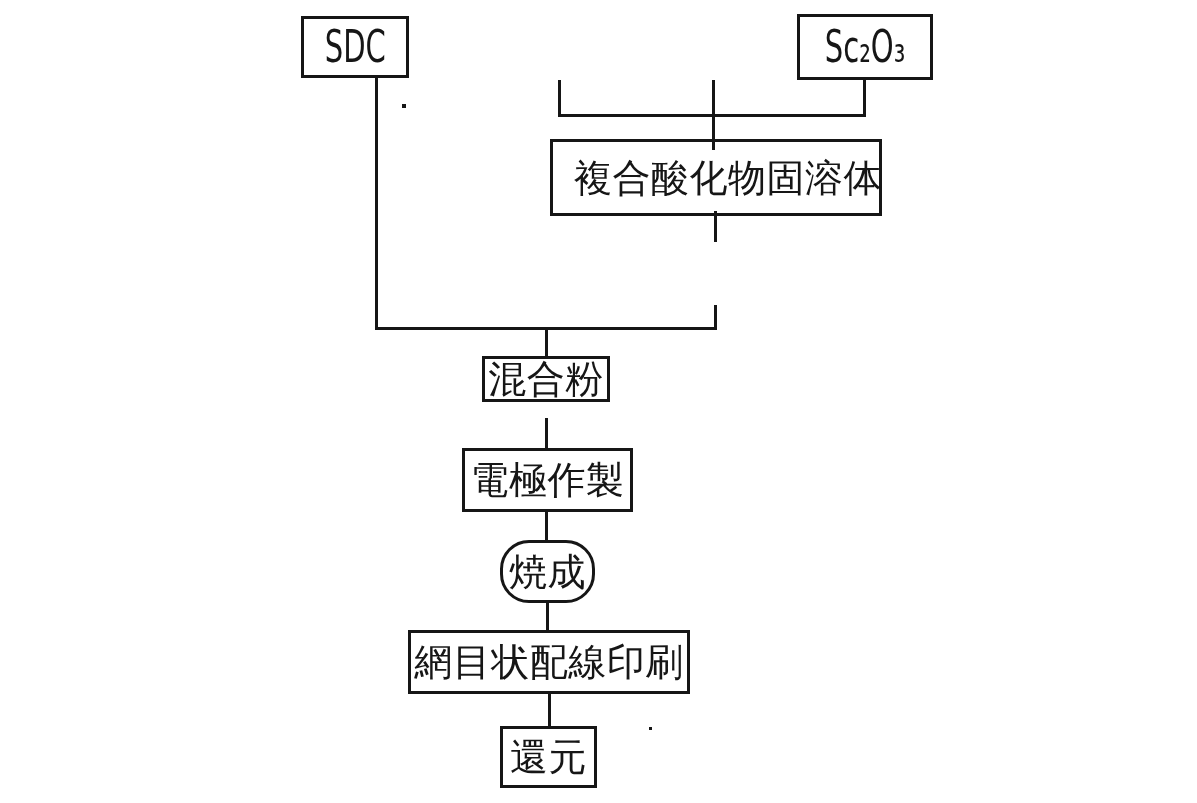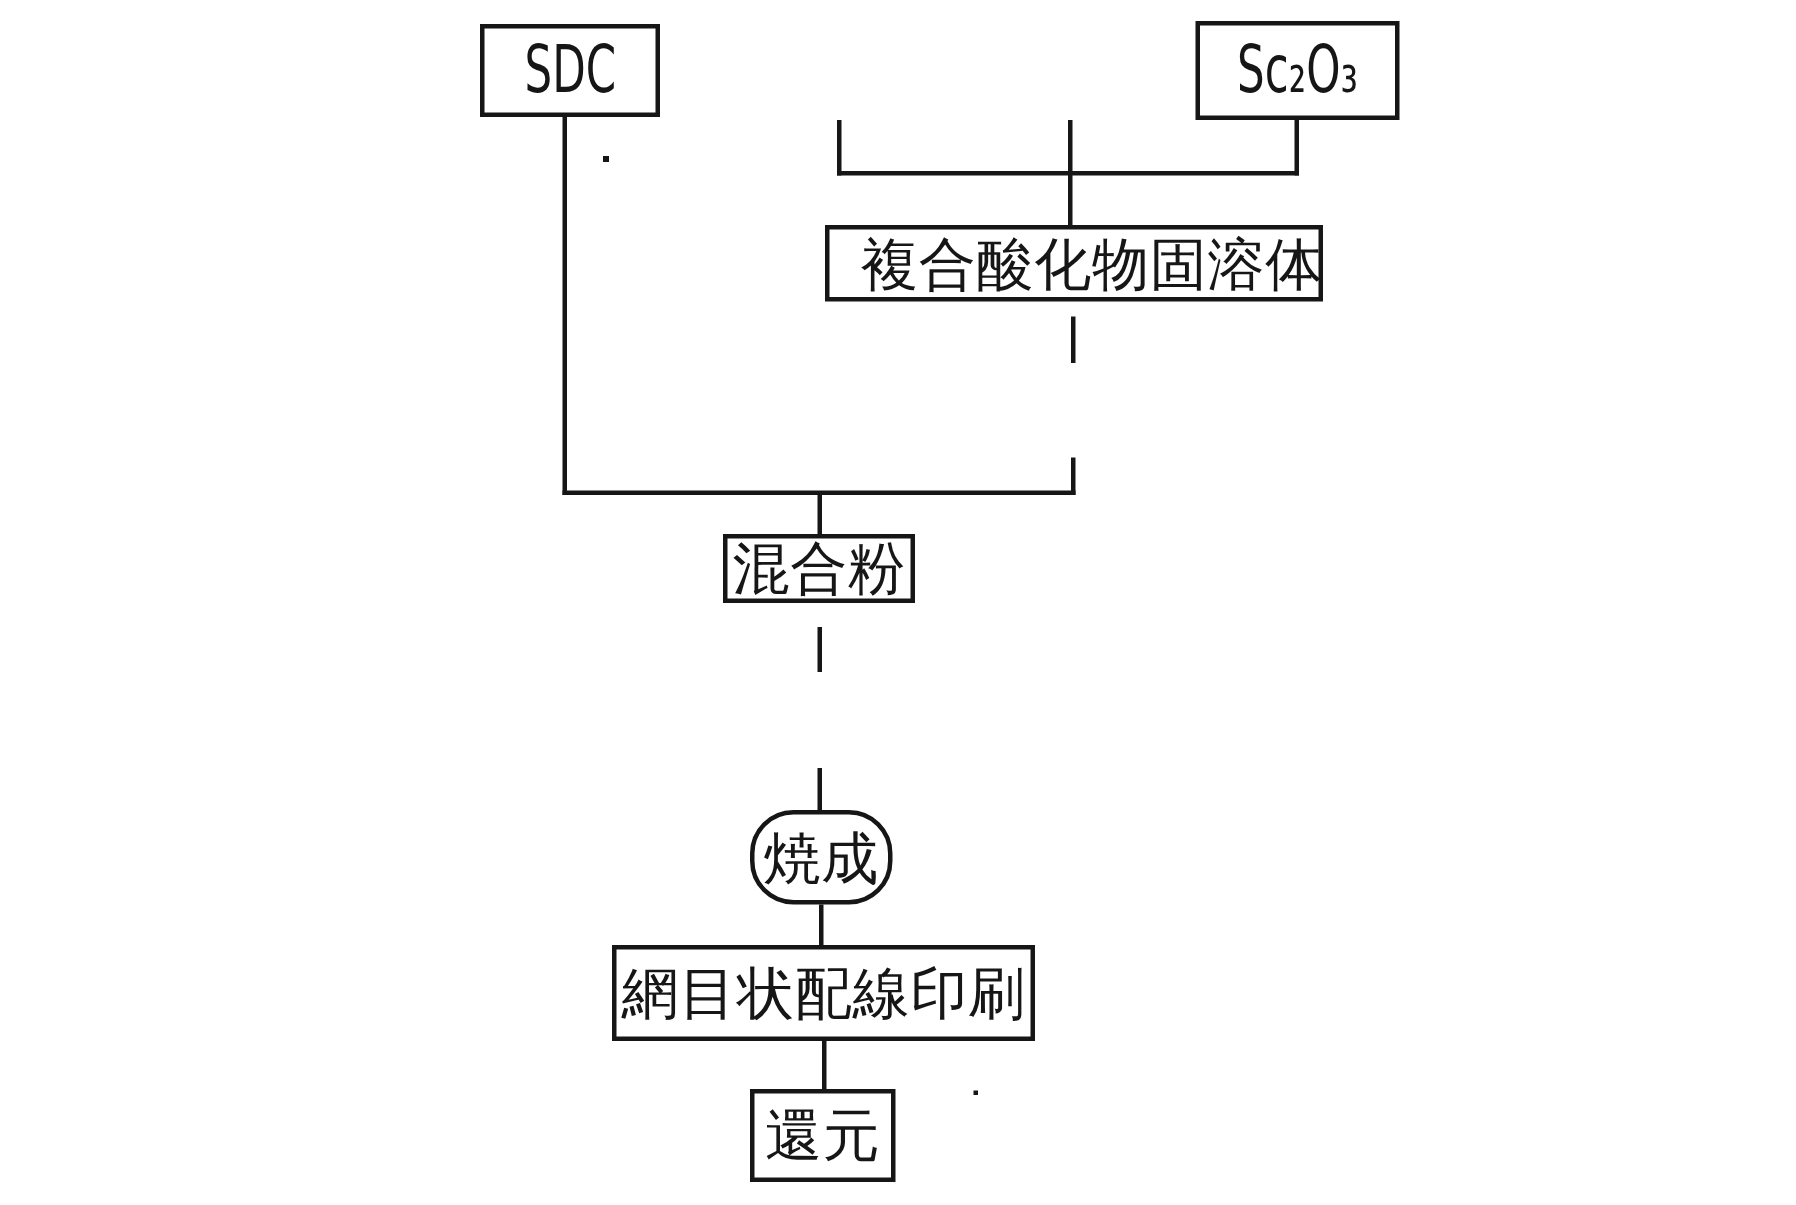--- a/index.html
+++ b/index.html
@@ -39,31 +39,34 @@
   .speck {
     position: absolute;
     background: #161616;
   }
 </style>
 </head>
 <body>
 
 <div class="canvas">
 
-  <div class="node latin" style="left: 320px; top: 16px; width: 120px; height: 62px;">
+  <div class="node latin" style="left: 301px; top: 16px; width: 108px; height: 62px;">
     <span class="lbl">SDC</span>
   </div>
   <div class="node latin" style="left: 797px; top: 14px; width: 136px; height: 66px;">
     <span class="lbl">Sc₂O₃</span>
   </div>
-  <div class="node" style="left: 550px; top: 150px; width: 332px; height: 51px; padding-left: 24px;">
+  <div class="node" style="left: 550px; top: 139px; width: 332px; height: 77px; padding-left: 24px;">
     <span class="lbl">複合酸化物固溶体</span>
   </div>
   <div class="node" style="left: 482px; top: 356px; width: 128px; height: 46px;">
     <span class="lbl">混合粉</span>
+  </div>
+  <div class="node" style="left: 462px; top: 448px; width: 171px; height: 64px;">
+    <span class="lbl">電極作製</span>
   </div>
   <div class="node" style="left: 500px; top: 540px; width: 95px; height: 63px; border-radius: 29px;">
     <span class="lbl">焼成</span>
   </div>
   <div class="node" style="left: 408px; top: 630px; width: 282px; height: 64px;">
     <span class="lbl">網目状配線印刷</span>
   </div>
   <div class="node" style="left: 500px; top: 726px; width: 97px; height: 62px;">
     <span class="lbl">還元</span>
   </div>

